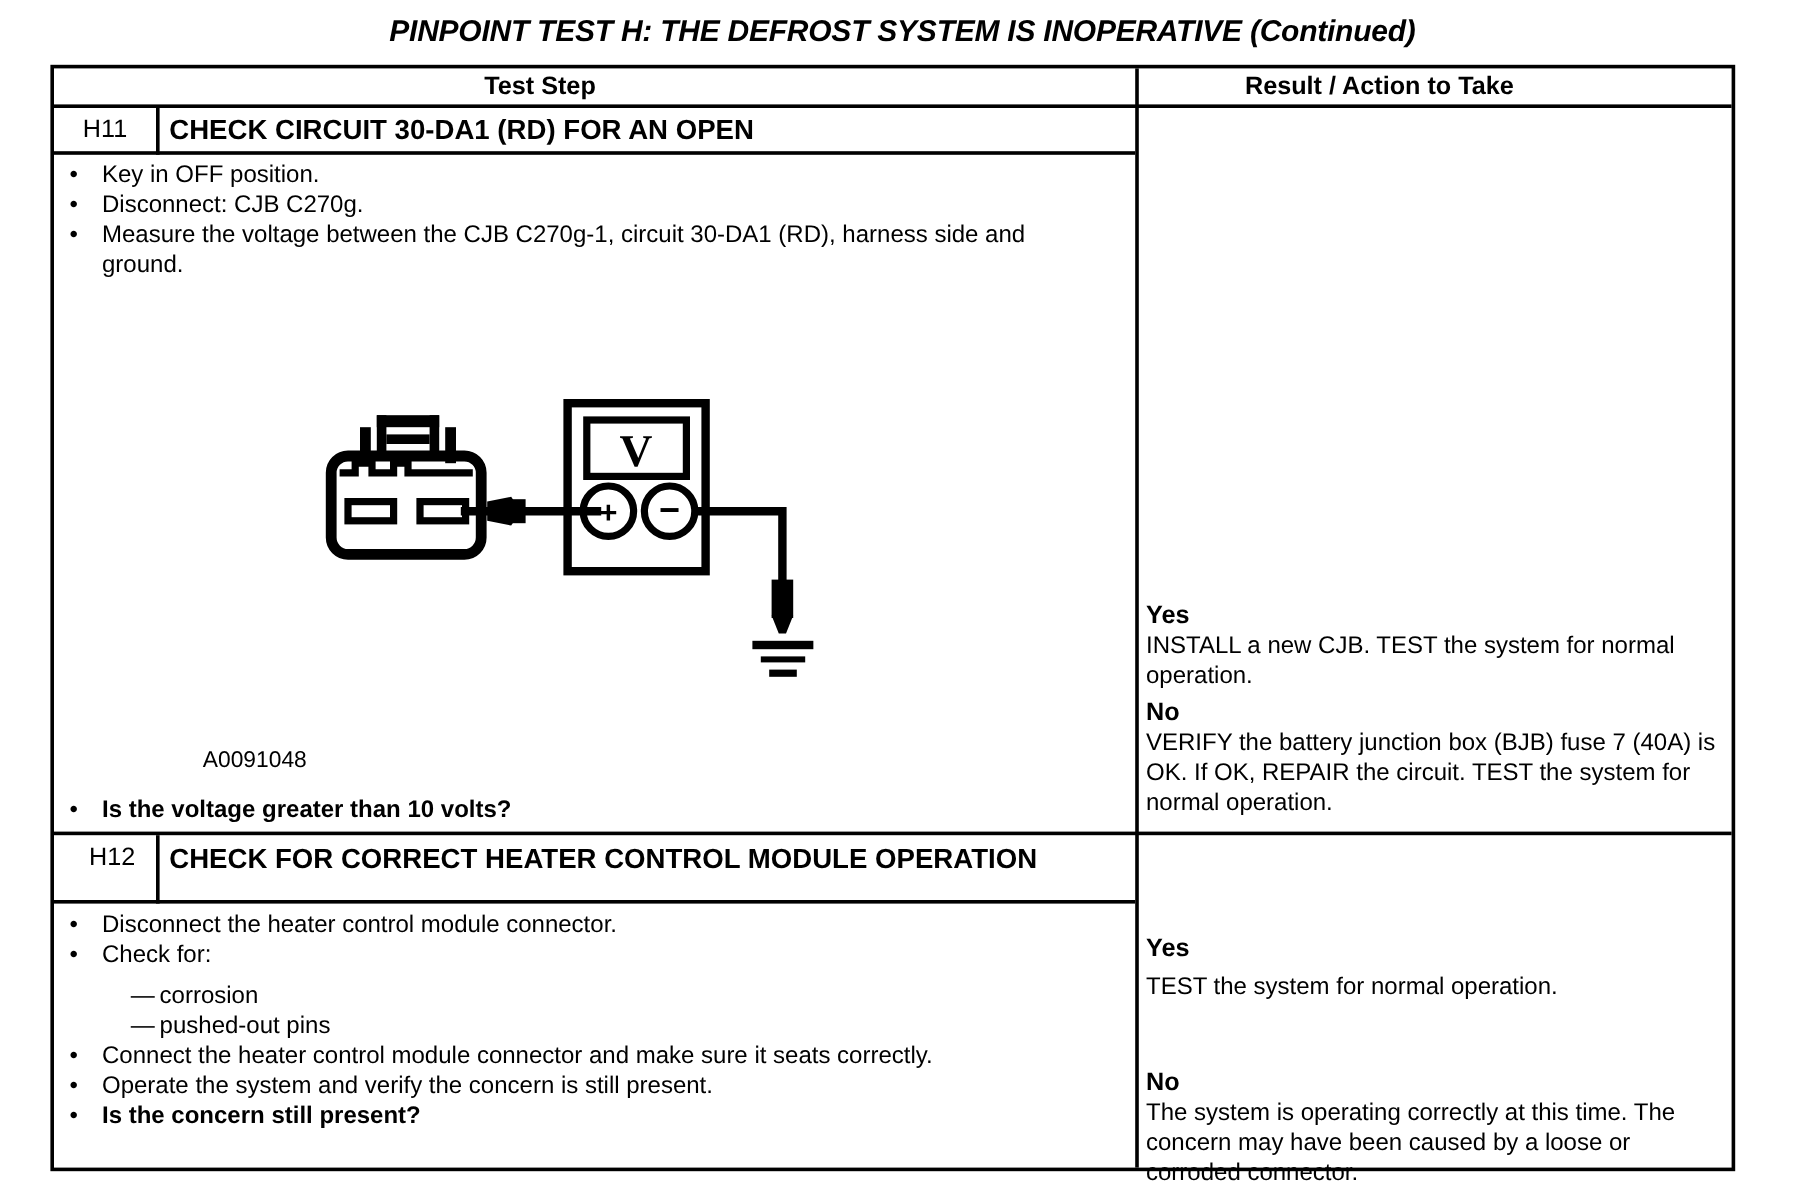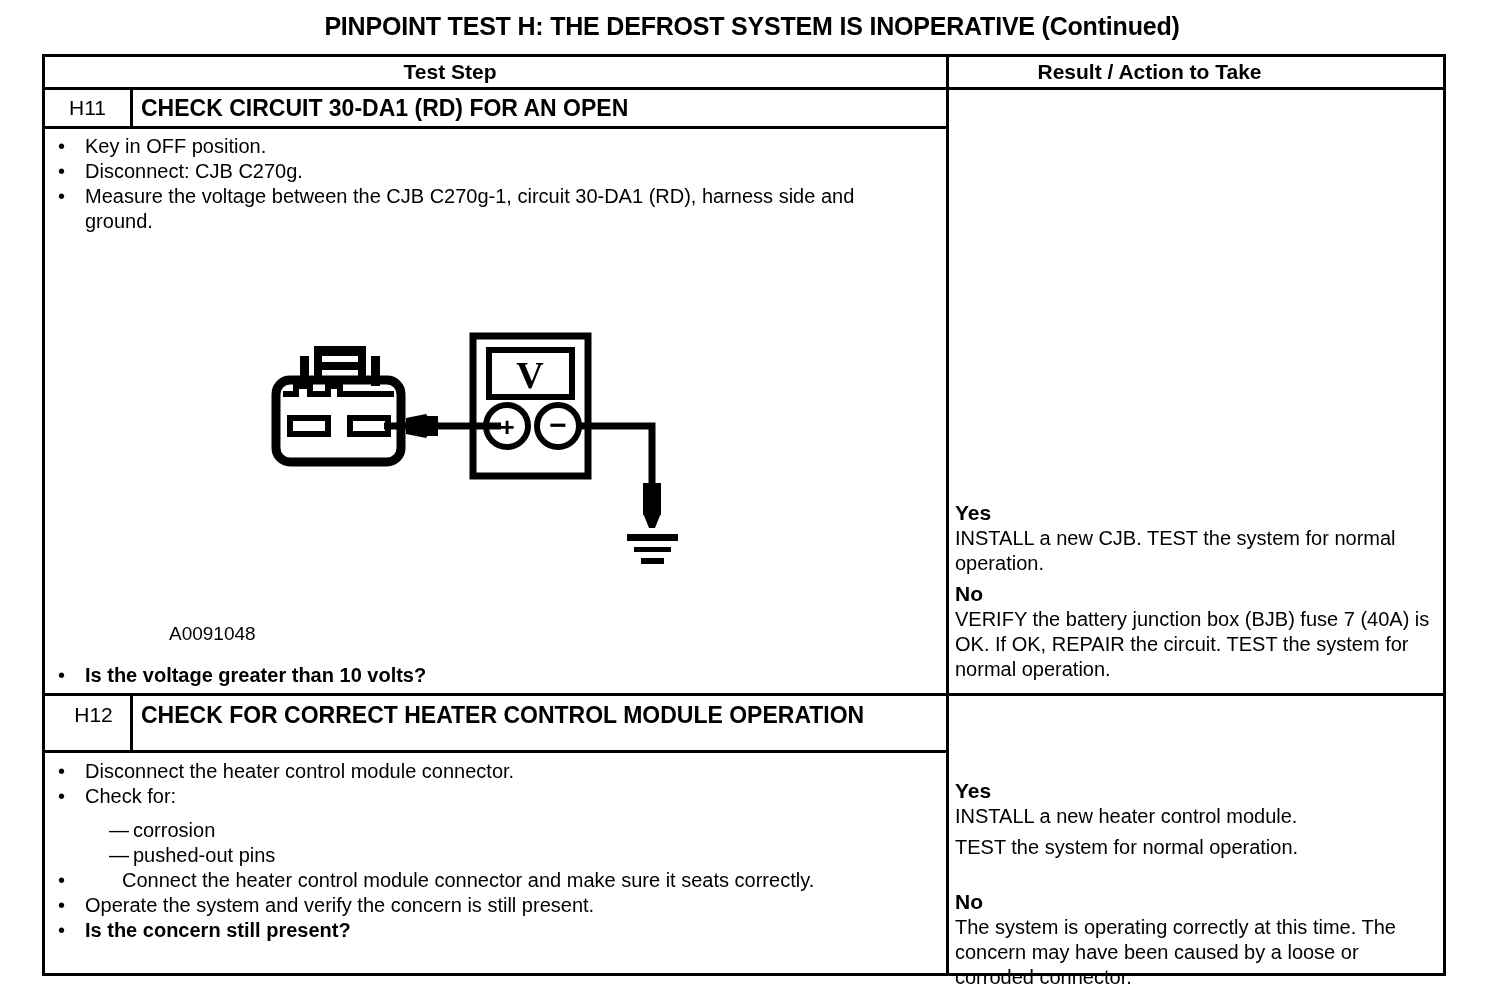--- a/index.html
+++ b/index.html
@@ -20,20 +20,21 @@
   .page-title {
     position: absolute;
     left: 0;
     top: 12px;
     width: 1504px;
     text-align: center;
     font-size: 25px;
     font-weight: bold;
     letter-spacing: -0.2px;
     white-space: nowrap;
+    font-style: italic;
   }
 
   
   .ptable {
     position: absolute;
     left: 42px;
     top: 54px;
     width: 1404px;
     height: 922px;
     border: 3px solid #000;
@@ -288,35 +289,34 @@
       <span class="dmark">—</span>
       <span class="btext">corrosion</span>
     </div>
     <div class="dashrow">
       <span class="dmark">—</span>
       <span class="btext">pushed-out pins</span>
     </div>
 
     <div class="brow">
       <span class="bmark">•</span>
-      <span class="btext" style="max-width:800px;margin-left:37px;">Connect the heater control module connector and make sure it seats correctly.</span>
+      <span class="btext" style="max-width:800px;">Connect the heater control module connector and make sure it seats correctly.</span>
     </div>
     <div class="brow">
       <span class="bmark">•</span>
       <span class="btext">Operate the system and verify the concern is still present.</span>
     </div>
     <div class="brow">
       <span class="bmark">•</span>
       <span class="btext bold">Is the concern still present?</span>
     </div>
   </div>
 
   <div class="res-block" style="left:910px; top:697px;">
     <div class="res-label">Yes</div>
-    <div class="res-text">INSTALL a new heater control module.</div>
     <div style="height:6px;"></div>
     <div class="res-text">TEST the system for normal operation.</div>
   </div>
   <div class="res-block" style="left:910px; top:808px;">
     <div class="res-label">No</div>
     <div class="res-text">The system is operating correctly at this time. The concern may have been caused by a loose or corroded connector.</div>
   </div>
 
 </div>
 

